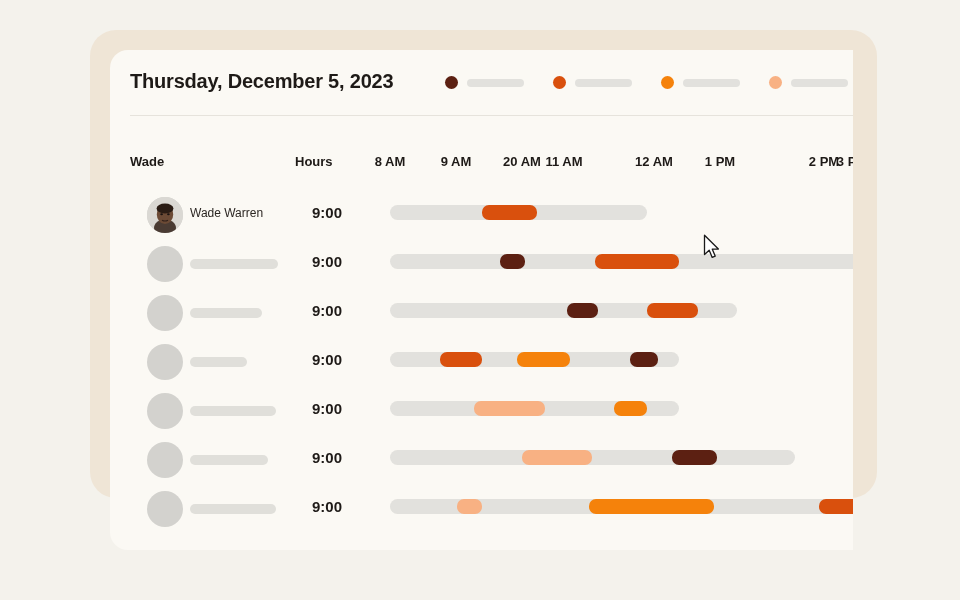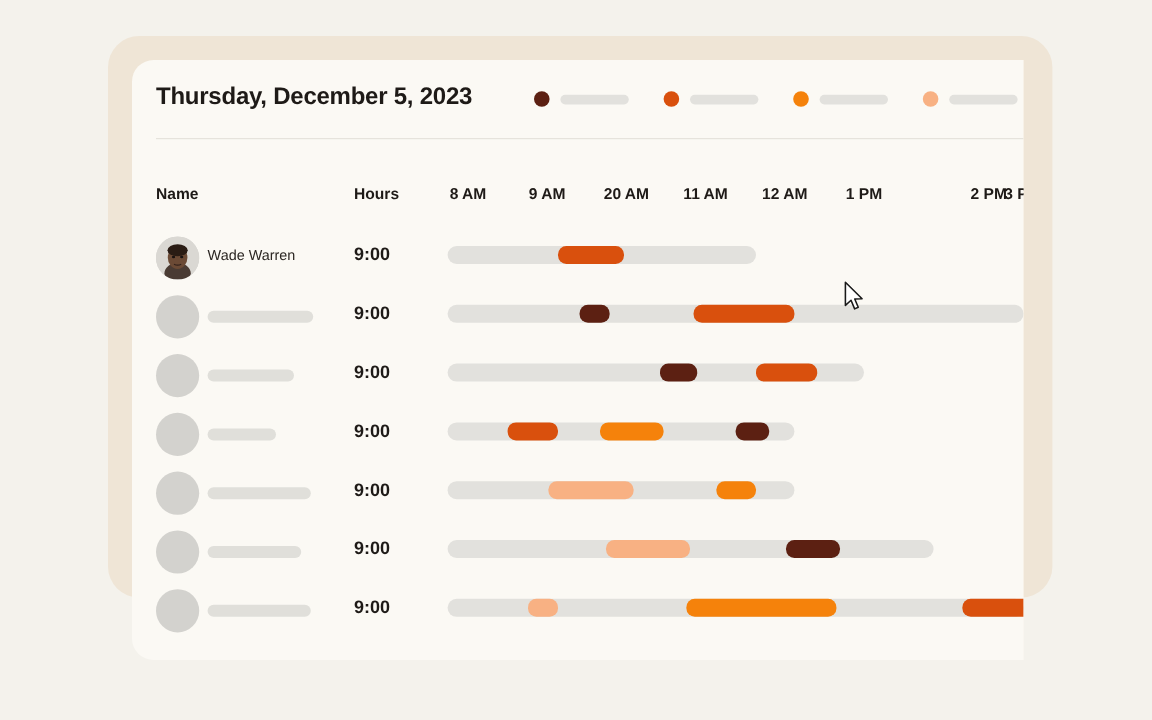--- a/index.html
+++ b/index.html
@@ -106,21 +106,21 @@
     white-space: nowrap;
   }
   #col-name { left: 20px; }
   #col-hours { left: 185px; text-align: right; }
   .time-head {
     text-align: center;
     transform: translateX(-50%);
   }
 
   
-  #rows { position: absolute; left: 0; top: 0; width: 743px; height: 500px; }
+  #rows { position: absolute; left: 17px; top: 0; width: 743px; height: 500px; }
   .row {
     position: absolute;
     left: 0;
     width: 743px;
     height: 49px;
   }
   .avatar {
     position: absolute;
     left: 20px;
     top: 4px;
@@ -209,26 +209,26 @@
           <div class="legend-item">
             <div class="legend-dot" style="background: rgb(248, 177, 131);"></div>
             <div class="legend-ph"></div>
           </div>
         </div>
     </div>
 
     <div id="header-divider"></div>
 
     <div id="column-headers">
-      <div class="col-head" id="col-name">Name</div>
+      <div class="col-head" id="col-name">Wade</div>
       <div class="col-head" id="col-hours">Hours</div>
     <div class="col-head time-head" style="left: 280px;">8 AM</div>
         <div class="col-head time-head" style="left: 346px; text-align: right;">9 AM</div>
         <div class="col-head time-head" style="left: 412px;">20 AM</div>
-        <div class="col-head time-head" style="left: 478px;">11 AM</div>
+        <div class="col-head time-head" style="left: 454px;">11 AM</div>
         <div class="col-head time-head" style="left: 544px;">12 AM</div>
         <div class="col-head time-head" style="left: 610px;">1 PM</div>
         <div class="col-head time-head" style="left: 714px;">2 PM</div>
         <div class="col-head time-head" style="left: 742px;">3 PM</div>
       </div>
 
     <div id="rows">
         <div class="row" style="top: 143px;">
           <div class="avatar"><svg viewBox="0 0 36 36" width="36" height="36">
               <rect width="36" height="36" fill="#DAD8D3"></rect>

